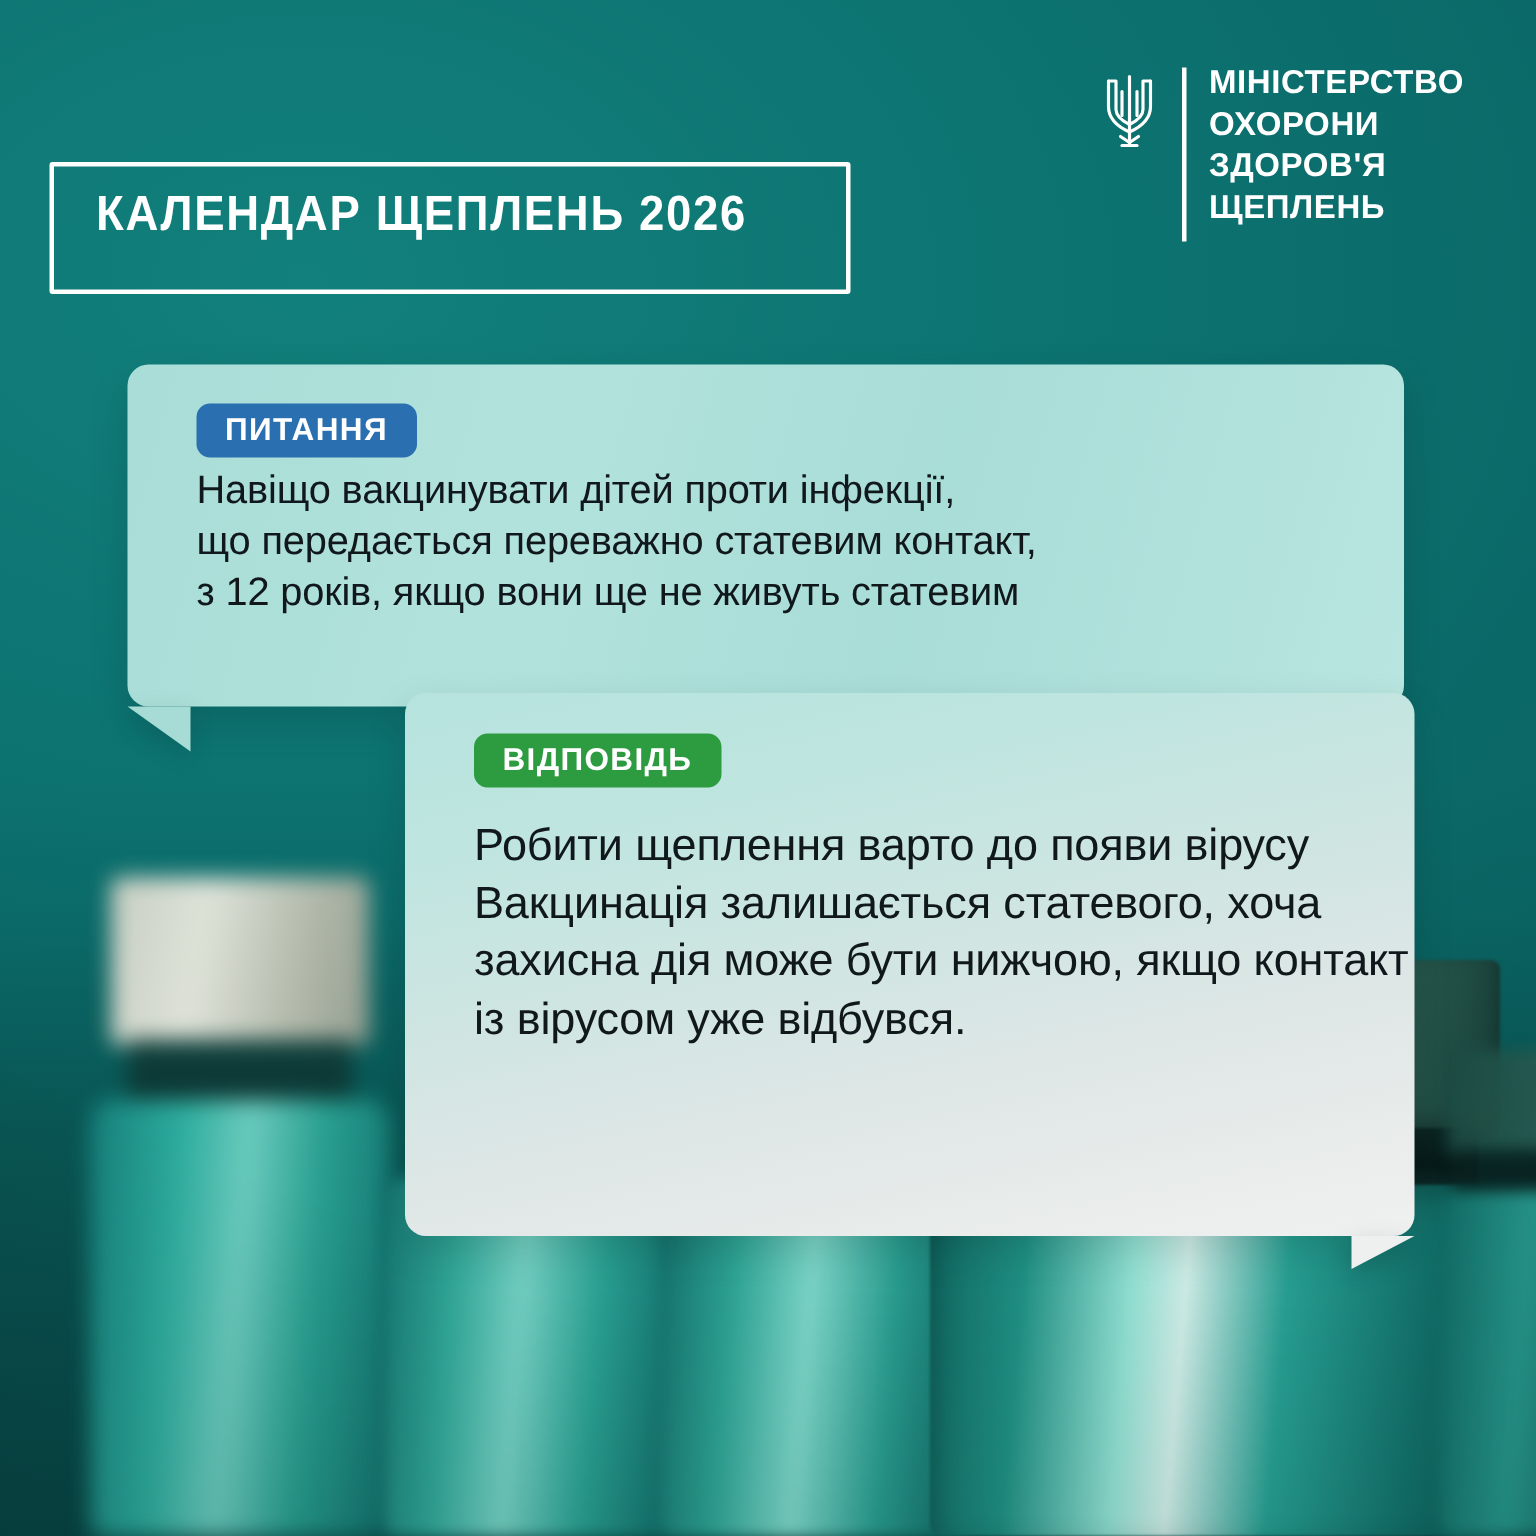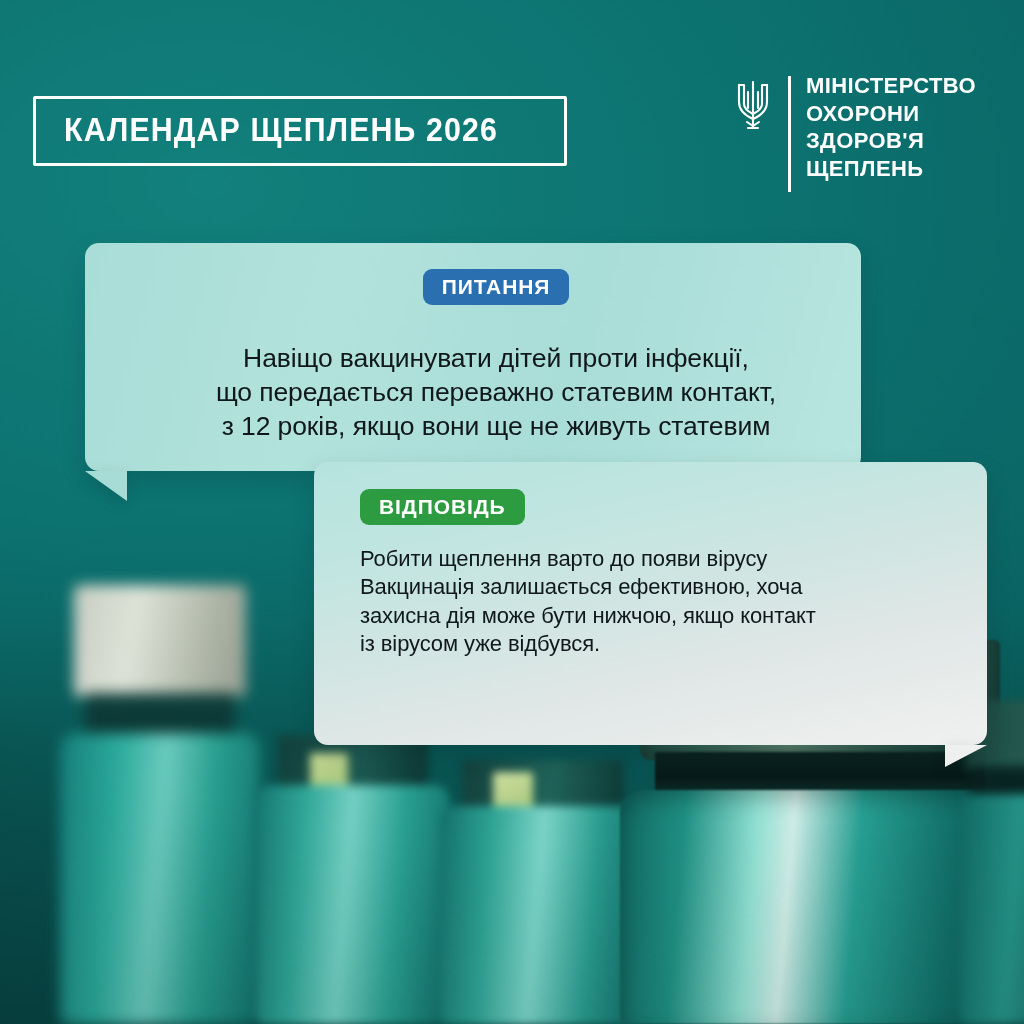--- a/index.html
+++ b/index.html
@@ -98,40 +98,40 @@
     inset: 0;
     background:
       radial-gradient(130% 95% at 50% 30%, rgba(0,0,0,0) 55%, rgba(0,0,0,.18) 100%);
     pointer-events: none;
   }
 
   
   .title-box {
     position: absolute;
     left: 33px;
-    top: 96px;
-    padding: 14px 28px 17px 28px;
+    top: 108px;
+    padding: 14px 28px 35px 28px;
     border: 3px solid #ffffff;
     border-radius: 2px;
   }
   .title-text {
     color: #ffffff;
     font-size: 33px;
     font-weight: 700;
     letter-spacing: 1.2px;
     line-height: 1;
     white-space: nowrap;
     transform: scaleX(.92);
     transform-origin: left center;
   }
 
   .logo {
     position: absolute;
     right: 48px;
-    top: 74px;
+    top: 43px;
     display: flex;
     align-items: flex-start;
     gap: 15px;
   }
   .trident {
     width: 40px;
     height: 54px;
     flex: none;
     margin-top: 4px;
   }
@@ -165,45 +165,43 @@
   .bubble-inner {
     position: relative;
     height: 100%;
     padding: 28px 34px 26px 34px;
     box-sizing: border-box;
   }
 
   #question-bubble {
     left: 85px;
     top: 243px;
-    width: 776px;
+    width: 851px;
     height: 228px;
     background: linear-gradient(105deg, #a9ddd7 0%, #b2e2dc 32%, #a9ddd8 62%, #b8e5df 100%);
     z-index: 4;
-    text-align: center;
   }
   #question-bubble .tail {
     position: absolute;
     left: 0;
     top: 100%;
     width: 0; height: 0;
     border-style: solid;
     border-width: 30px 0 0 42px;
     border-color: #a7dbd5 transparent transparent transparent;
     filter: drop-shadow(0 5px 8px rgba(0,0,0,.12));
   }
 
   #answer-bubble {
     left: 270px;
     top: 462px;
     width: 673px;
-    height: 283px;
+    height: 362px;
     background: linear-gradient(168deg, #b6e3de 0%, #bfe5e0 22%, #cfe5e2 46%, #dfe7e6 68%, #e8eceb 85%, #eff1f0 100%);
     z-index: 5;
-    margin-left: 44px;
   }
   #answer-bubble .tail {
     position: absolute;
     right: 0;
     top: 100%;
     width: 0; height: 0;
     border-style: solid;
     border-width: 0 0 22px 42px;
     border-color: transparent transparent transparent #eef0ef;
     filter: drop-shadow(0 4px 7px rgba(0,0,0,.14));
@@ -225,23 +223,23 @@
   .body-text {
     margin-top: 22px;
     color: #10181c;
     font-size: 26.5px;
     line-height: 1.29;
     letter-spacing: -.1px;
   }
   .body-text .ln { display: block; white-space: nowrap; }
 
   #question-bubble .bubble-inner { padding: 26px 0 0 0; }
-  #question-bubble .body-text { margin-left: 46px; margin-top: 36px; }
+  #question-bubble .body-text { margin-left: 46px; margin-top: 4px; }
   #answer-bubble .bubble-inner { padding: 27px 0 0 0; }
-  #answer-bubble .body-text { margin-left: 46px; margin-top: 20px; font-size: 22px; line-height: 1.285; }
+  #answer-bubble .body-text { margin-left: 46px; margin-top: 20px; font-size: 30px; line-height: 1.285; }
 </style>
 </head>
 <body>
 
 <div id="poster">
 
   <div class="photo-layer">
     <div class="bg-base"></div>
     <div class="photo-band"></div>
 
@@ -310,21 +308,21 @@
       </div>
     </div>
     <div class="tail"></div>
   </div>
 
   <div class="bubble" id="answer-bubble">
     <div class="bubble-inner">
       <span class="badge" id="answer-badge">ВІДПОВІДЬ</span>
       <div class="body-text">
         <span class="ln">Робити щеплення варто до появи вірусу</span>
-        <span class="ln">Вакцинація залишається ефективною, хоча</span>
+        <span class="ln">Вакцинація залишається статевого, хоча</span>
         <span class="ln">захисна дія може бути нижчою, якщо контакт</span>
         <span class="ln">із вірусом уже відбувся.</span>
       </div>
     </div>
     <div class="tail"></div>
   </div>
 
 </div>
 
 </body></html>

